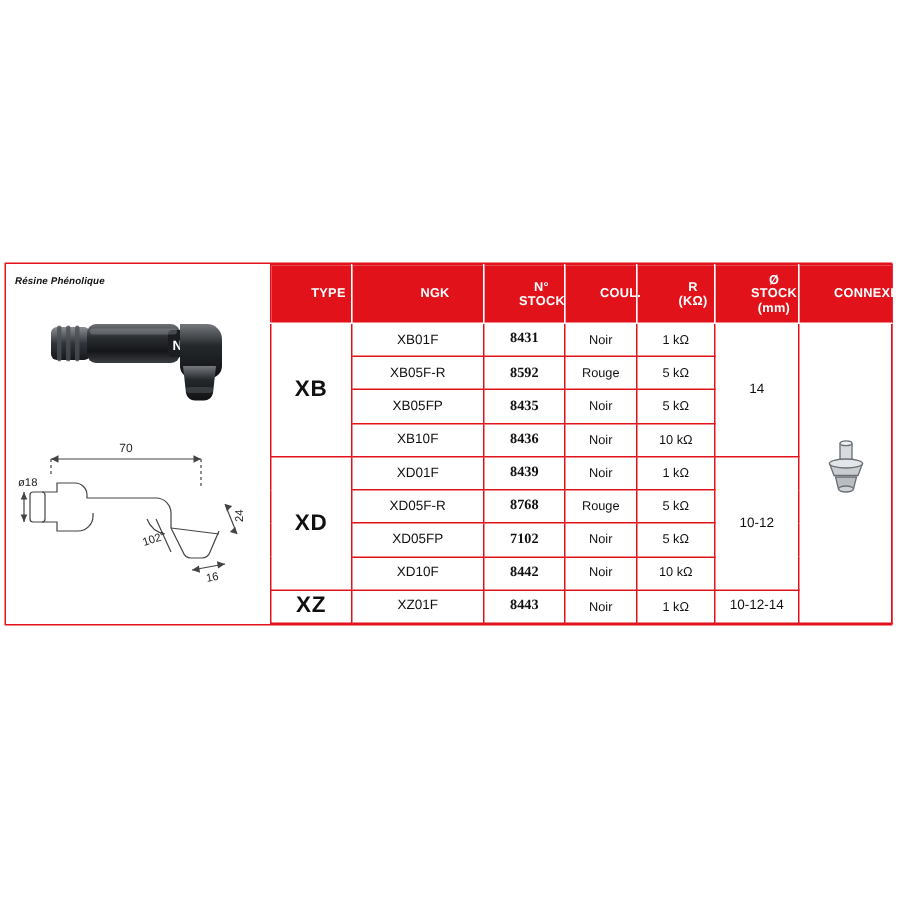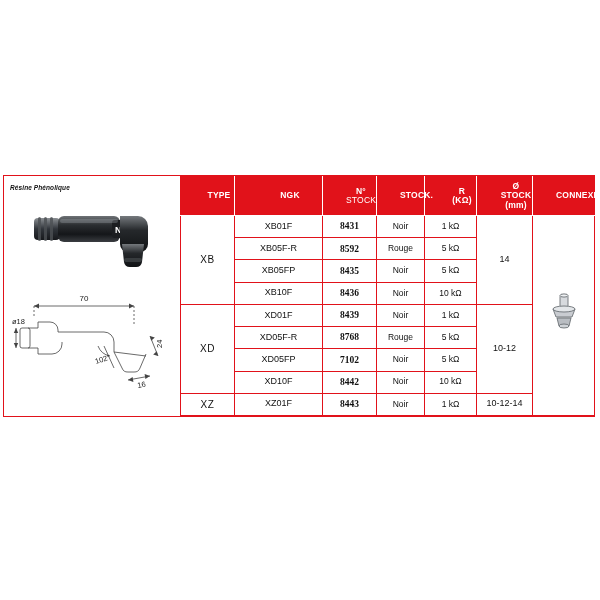--- a/index.html
+++ b/index.html
@@ -97,25 +97,25 @@
     letter-spacing: 0.2px;
     height: 38px;
     border-color: #ffffff;
     padding-left: 23px;
   }
   .tbl thead th.edge-l { border-left-color: #e1121a; }
   .tbl thead th.edge-r { border-right-color: #e1121a; }
   .tbl thead th.edge-t { border-top-color: #e1121a; }
 
   .hdr-two span { display: block; }
-  .hdr-sub { font-weight: normal; }
+  .hdr-sub { font-weight: bold; }
 
   .c-type {
-    font-weight: normal;
-    font-size: 10px;
+    font-weight: bold;
+    font-size: 15px;
     letter-spacing: 0.5px;
   }
   .c-ngk {
     text-align: left;
     padding-left: 8px;
     font-size: 9px;
   }
   .c-stock { font-weight: bold; font-size: 9.5px; font-family: Liberation Serif, serif; }
   .c-coul { font-size: 8.5px; }
   .c-r { font-size: 8.5px; }
@@ -232,21 +232,21 @@
       <col style="width:62px">
     </colgroup>
     <thead>
       <tr>
         <th class="edge-l edge-t">TYPE</th>
         <th class="edge-t">NGK</th>
         <th class="edge-t hdr-two">
           <span>N°</span>
           <span class="hdr-sub">STOCK</span>
         </th>
-        <th class="edge-t">STOCK.</th>
+        <th class="edge-t">COUL.</th>
         <th class="edge-t hdr-two">
           <span>R</span>
           <span>(KΩ)</span>
         </th>
         <th class="edge-t hdr-two">
           <span>Ø STOCK</span>
           <span>(mm)</span>
         </th>
         <th class="edge-t edge-r">CONNEXION</th>
       </tr>

